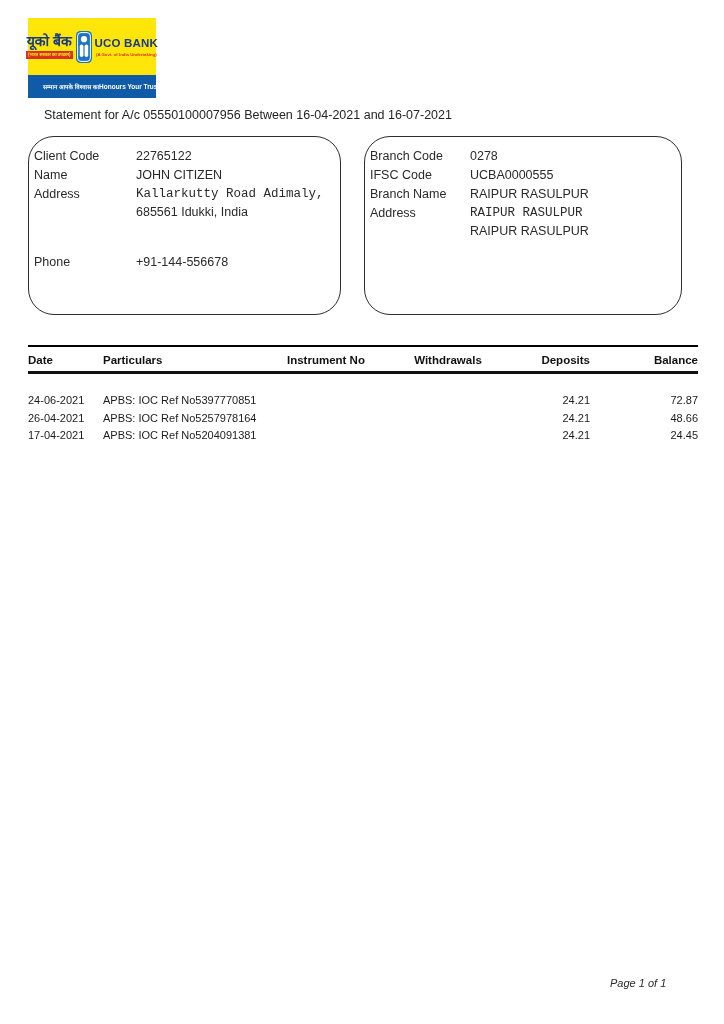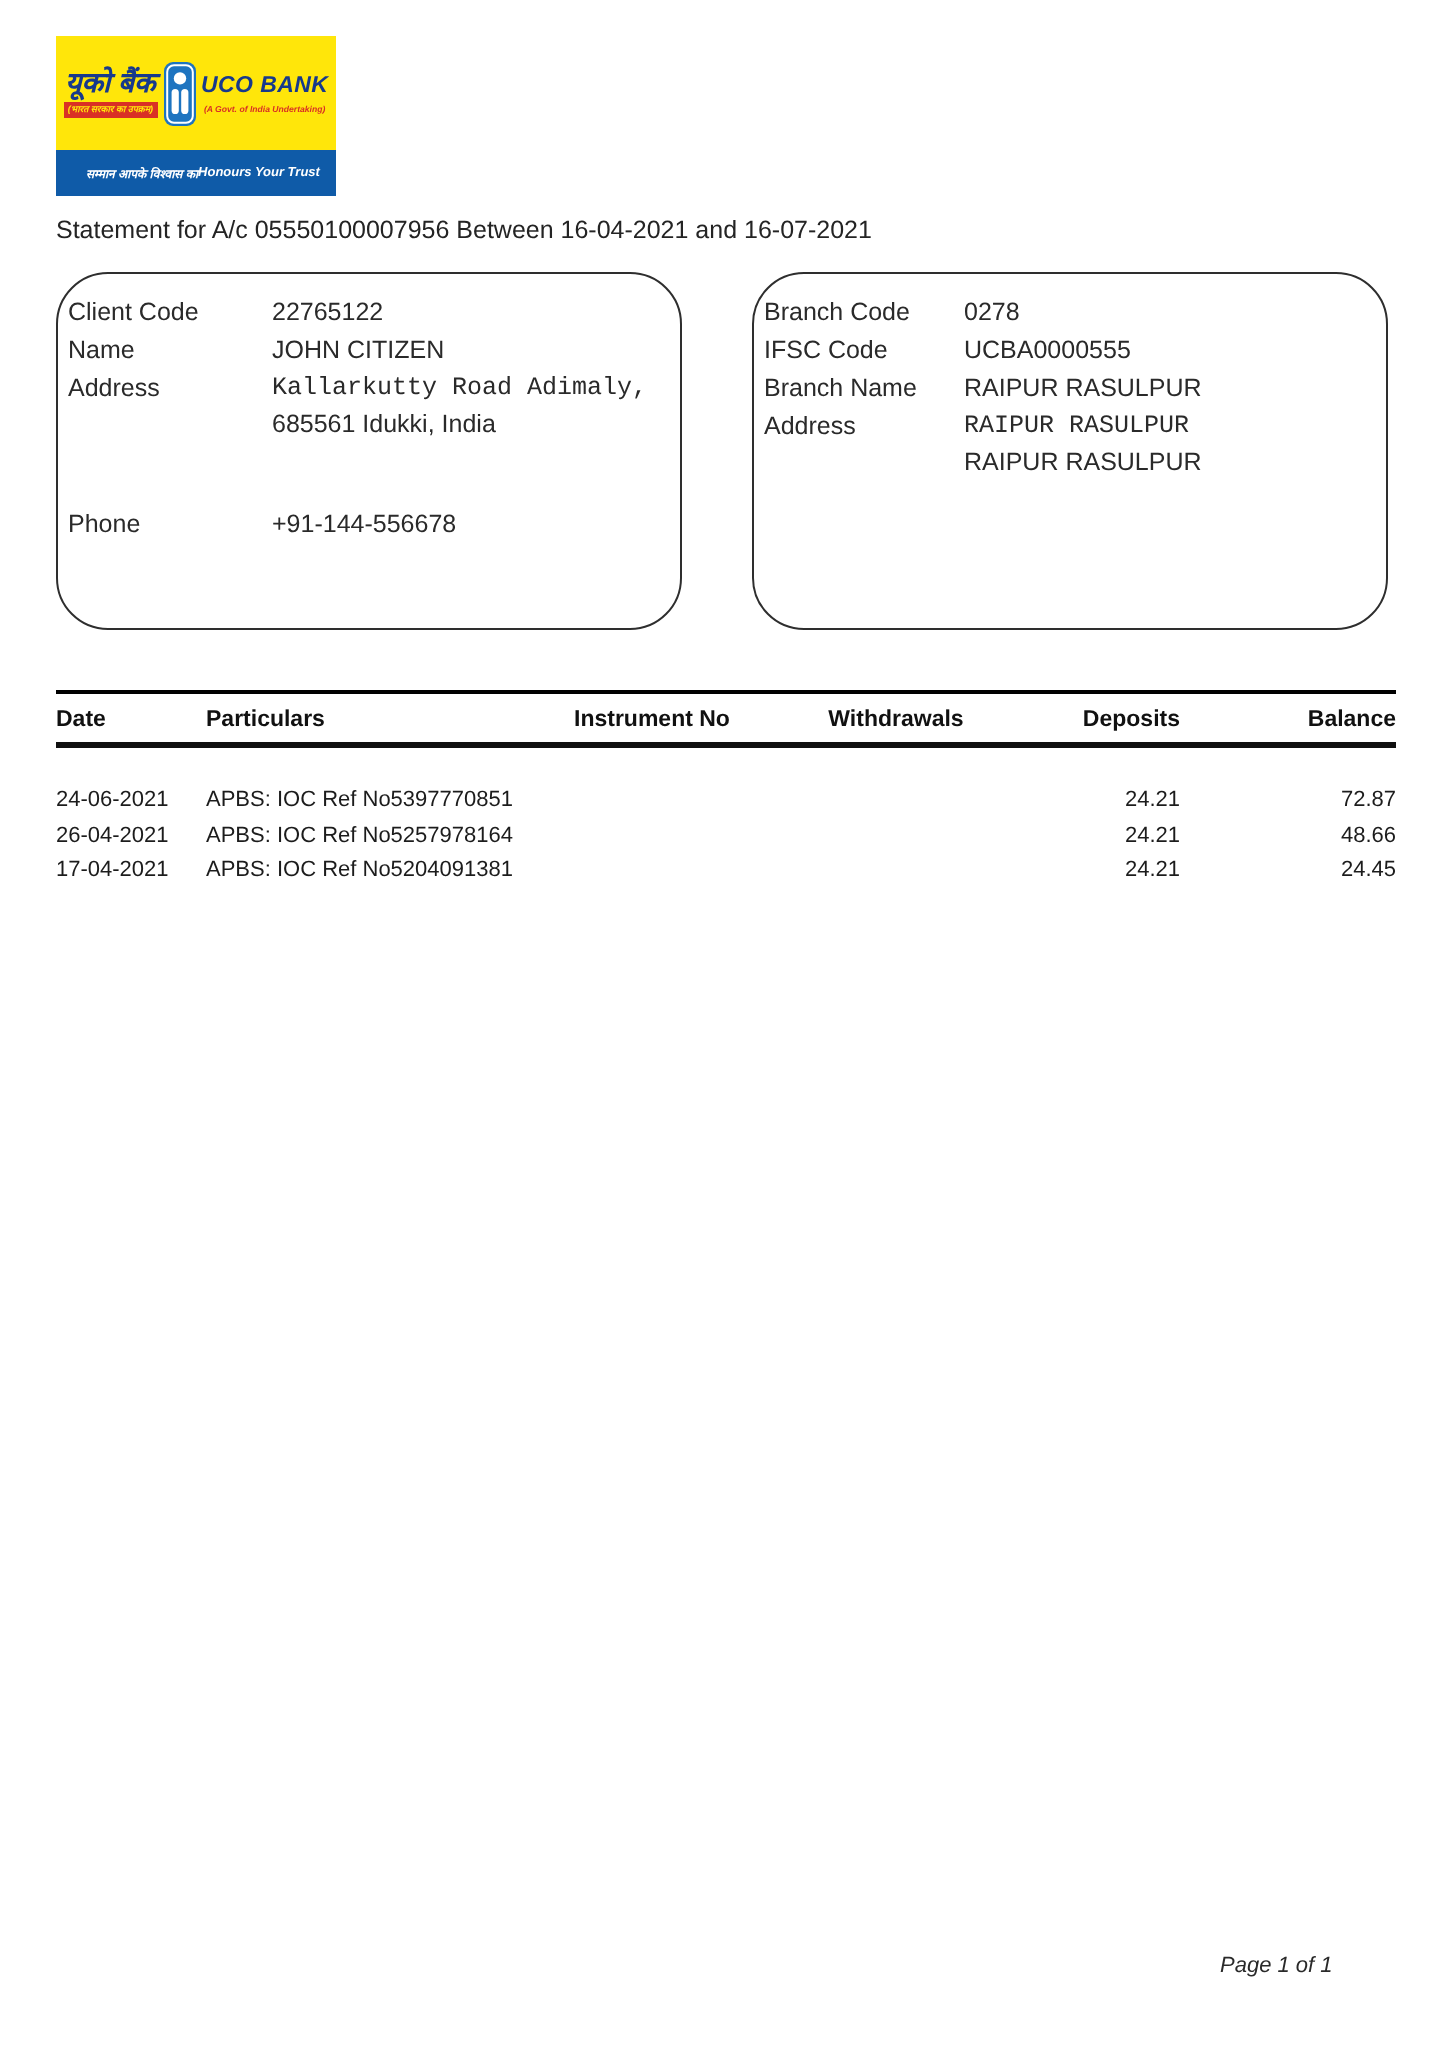--- a/index.html
+++ b/index.html
@@ -6,21 +6,21 @@
   html, body { background: #ffffff; }
   body {
     width: 724px; height: 1024px;
     position: relative;
     font-family: "Liberation Sans", "DejaVu Sans", sans-serif;
     color: #1f1f1f;
     overflow: hidden;
   }
 
   
-  .logo { position: absolute; left: 28px; top: 18px; width: 140px; font-style: italic; }
+  .logo { position: absolute; left: 28px; top: 18px; width: 128px; }
   .logo-yellow {
     height: 57px; background: #FFE60A;
     display: flex; align-items: center; justify-content: center;
     gap: 3px; padding: 0 6px;
   }
   .hindi-col { display: flex; flex-direction: column; align-items: center; }
   .hindi-name {
     color: #17398C; font-weight: bold; font-size: 14px; line-height: 15px;
     white-space: nowrap; letter-spacing: 0px;
   }
@@ -42,32 +42,32 @@
   .logo-blue {
     height: 23px; background: #0F5BA8; color: #ffffff;
     display: flex; align-items: center; justify-content: space-between;
     padding: 0 14px 0 15px;
   }
   .tagline-hi { font-size: 6px; font-weight: bold; white-space: nowrap; }
   .tagline-en { font-size: 6.5px; font-weight: bold; white-space: nowrap; }
 
   
   .statement-title {
-    position: absolute; left: 28px; top: 108px;
+    position: absolute; left: 44px; top: 108px;
     font-size: 12.5px; color: #242424;
   }
 
   
   .info-box {
     position: absolute; top: 136px; height: 179px;
     border: 1.5px solid #2e2e2e; border-radius: 26px;
     padding: 10px 8px 0 5px;
   }
   .client-box { left: 28px;  width: 313px; }
-  .branch-box { left: 376px; width: 318px; }
+  .branch-box { left: 364px; width: 318px; }
   .field-row { display: flex; align-items: flex-start; min-height: 19px; }
   .field-label {
     flex: 0 0 102px; font-size: 12.5px; line-height: 19px; color: #2a2a2a;
   }
   .branch-box .field-label { flex-basis: 100px; }
   .field-value { font-size: 12.5px; line-height: 19px; color: #2a2a2a; }
   .field-value .vline { line-height: 16.5px; }
   .field-value .vline:first-child { line-height: 19px; font-family: Liberation Mono, monospace; }
   .phone-row { margin-top: 32px; }
 

